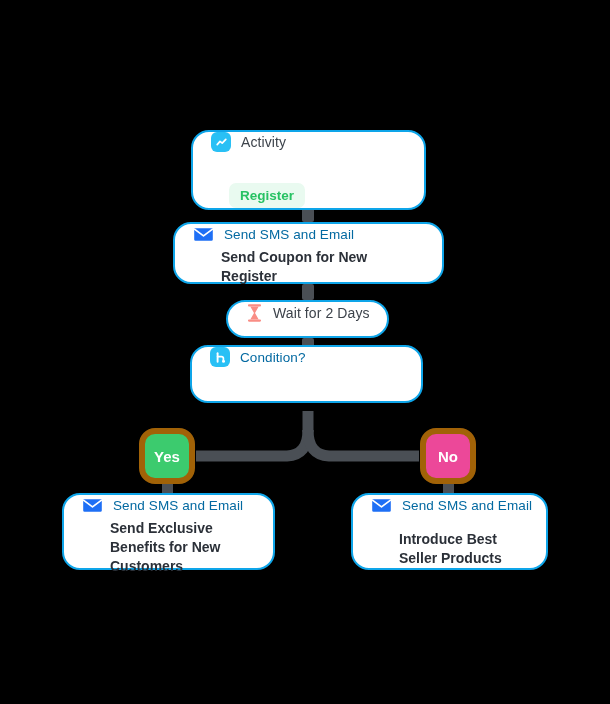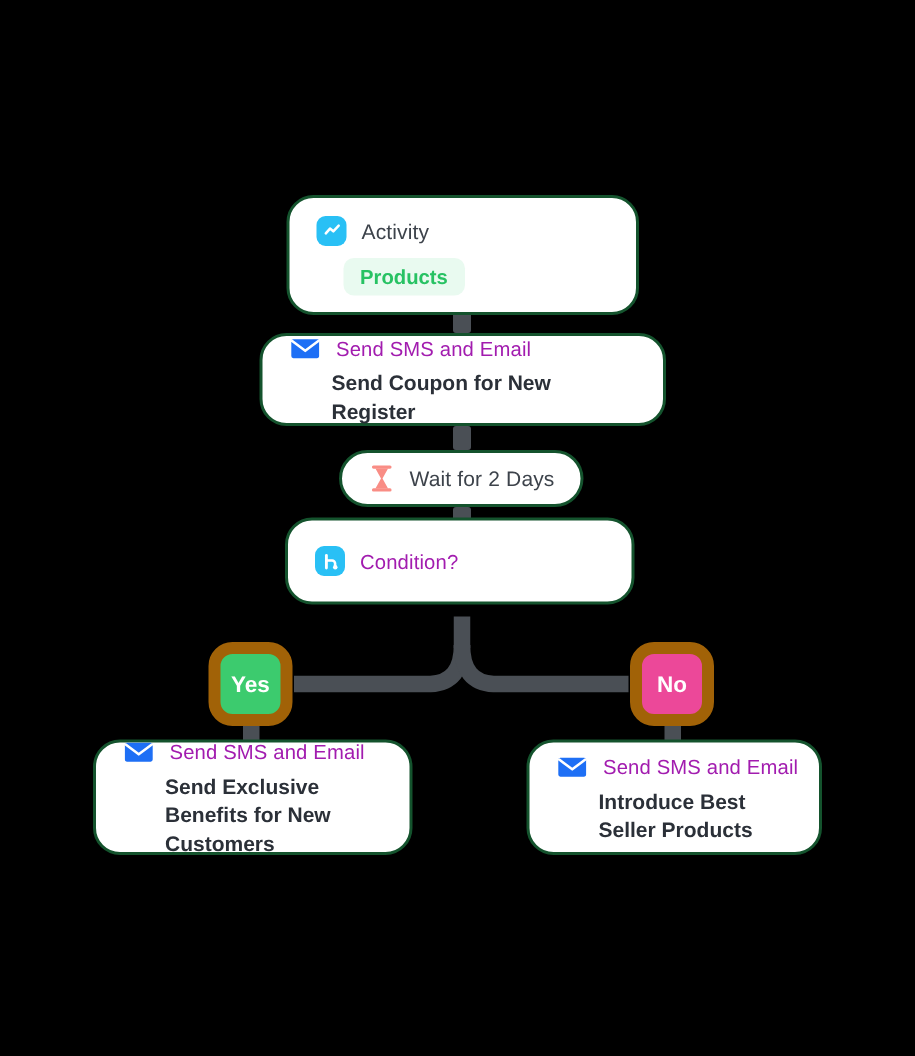--- a/index.html
+++ b/index.html
@@ -34,36 +34,36 @@
   .stub {
     position: absolute;
     background: #4a4f55;
     border-radius: 2px;
   }
 
   
   .card {
     position: absolute;
     background: #ffffff;
-    border: 2px solid #14532d;
+    border: 2px solid #0ea5e9;
     border-radius: 18px;
     box-sizing: border-box;
     display: flex;
     flex-direction: column;
-    justify-content: center;
+    justify-content: space-between;
   }
   .card-row {
     display: flex;
     align-items: center;
     gap: 10px;
     padding: 0 18px;
   }
   .card-title {
     font-size: 13.5px;
-    color: #a21caf;
+    color: #0369a1;
     letter-spacing: 0.1px;
     white-space: nowrap;
   }
   .card-sub {
     font-size: 14px;
     font-weight: bold;
     color: #2b3038;
     line-height: 1.35;
     padding: 0 18px;
     margin-top: 3px;
@@ -117,21 +117,21 @@
     margin-top: 8px;
     align-self: flex-start;
   }
 
   
   .badge {
     position: absolute;
     width: 56px;
     height: 56px;
     border-radius: 16px;
-    border: 8px solid #a16207;
+    border: 6px solid #a16207;
     box-sizing: border-box;
     display: flex;
     align-items: center;
     justify-content: center;
     color: #ffffff;
     font-size: 15px;
     font-weight: bold;
   }
   .badge-yes { background: #3ccb6e; }
   .badge-no  { background: #ec4899; }
@@ -166,21 +166,21 @@
   <div class="card" style="left:191px; top:130px; width:235px; height:80px;">
     <div class="card-row">
       <span class="icon-sq">
         <svg width="13" height="13" viewBox="0 0 13 13">
           <polyline points="2.2,8.6 5,5.4 7.2,7.2 10.8,3.4" fill="none" stroke="#ffffff" stroke-width="1.7" stroke-linecap="round" stroke-linejoin="round"></polyline>
           <circle cx="10.8" cy="3.4" r="0.2" fill="#ffffff"></circle>
         </svg>
       </span>
       <span class="card-title plain">Activity</span>
     </div>
-    <span class="chip">Products</span>
+    <span class="chip">Register</span>
   </div>
 
   <div class="card" style="left:173px; top:222px; width:271px; height:62px;">
     <div class="card-row">
       <span class="icon-mail">
         <svg width="19" height="15" viewBox="0 0 19 15">
           <path d="M1.6 1.2 H17.4 A1.4 1.4 0 0 1 18.8 2.6 V12.4 A1.4 1.4 0 0 1 17.4 13.8 H1.6 A1.4 1.4 0 0 1 0.2 12.4 V2.6 A1.4 1.4 0 0 1 1.6 1.2 Z" fill="#1e6ff5"></path>
           <path d="M0.8 2.4 L9.5 8.9 L18.2 2.4" fill="none" stroke="#ffffff" stroke-width="1.7" stroke-linecap="round" stroke-linejoin="round"></path>
         </svg>
       </span>

